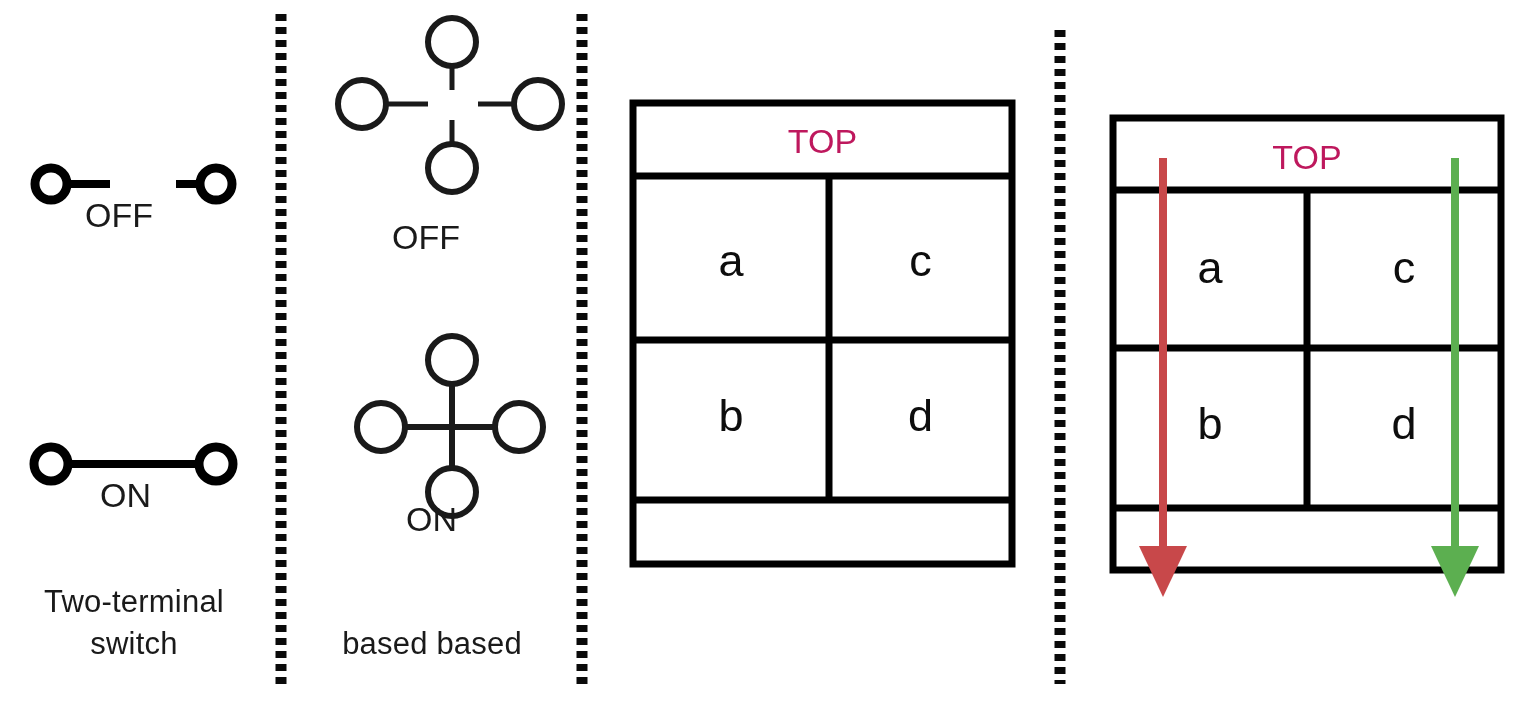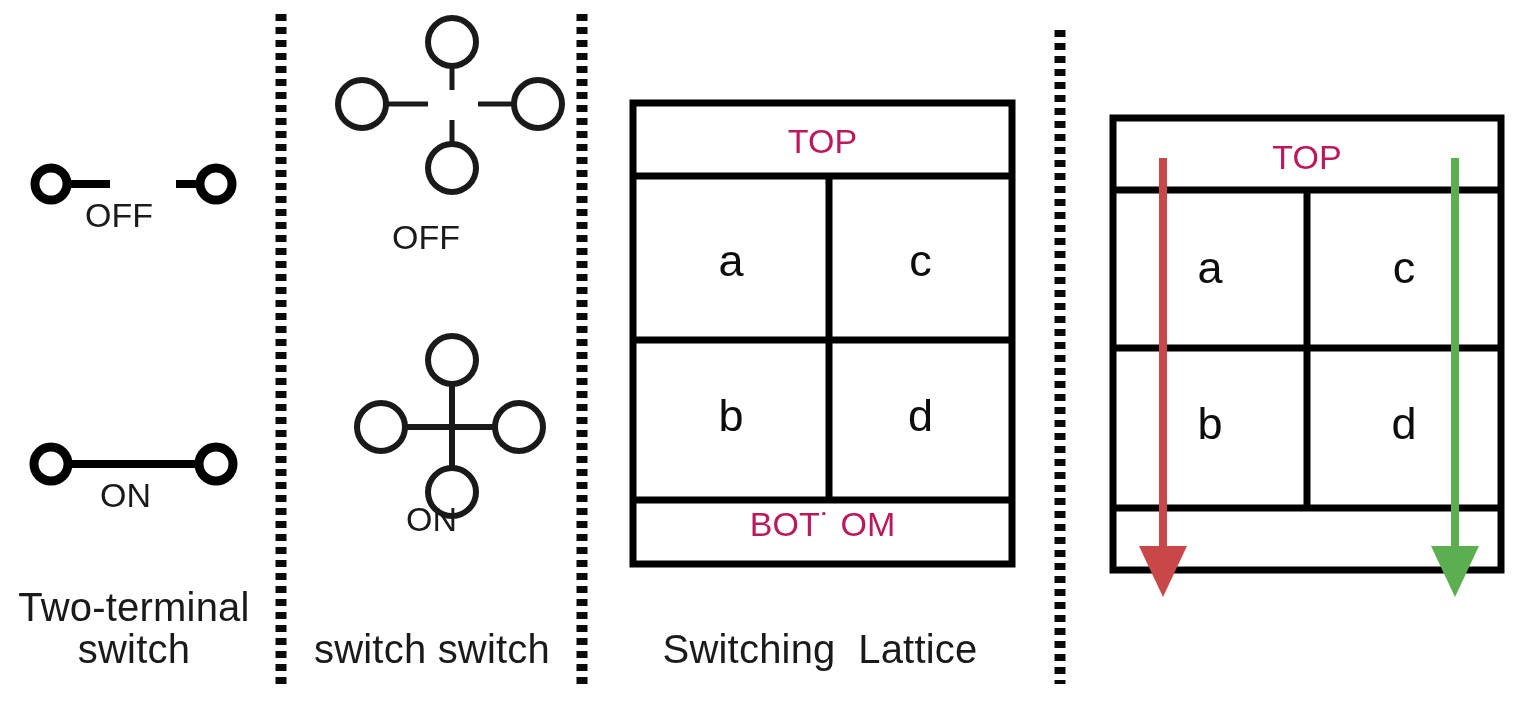--- a/index.html
+++ b/index.html
@@ -14,21 +14,21 @@
   svg.layer { position: absolute; left: 0; top: 0; width: 1513px; height: 703px; }
 
   .cap {
     position: absolute;
     text-align: center;
     color: #1a1a1a;
     font-family: "Liberation Sans", sans-serif;
     white-space: pre;
     line-height: 1.18;
   }
-  .cap-big { font-size: 40px; letter-spacing: 0.2px; }
+  .cap-big { font-size: 31px; letter-spacing: 0.2px; }
   .state-lbl { position: absolute; font-size: 34px; color: #1a1a1a; white-space: pre; }
   .cell-lbl { position: absolute; font-size: 45px; color: #0d0d0d; white-space: pre; }
   .rail-lbl { position: absolute; font-size: 34px; color: #be185d; white-space: pre; }
 </style>
 </head>
 <body>
 
 <div id="stage">
 
   <svg class="layer" viewBox="0 0 1513 703">
@@ -105,31 +105,29 @@
 
   <div class="state-lbl" style="left:85px; top:196px;">OFF</div>
   <div class="state-lbl" style="left:100px; top:476px;">ON</div>
 
   <div class="cap cap-big" style="left:0px; top:584px; width:268px;">Two-terminal</div>
   <div class="cap cap-big" style="left:0px; top:626px; width:268px;">switch</div>
 
   <div class="state-lbl" style="left:392px; top:218px;">OFF</div>
   <div class="state-lbl" style="left:406px; top:500px;">ON</div>
 
-  <div class="cap cap-big" style="left:296px; top:626px; width:272px;">switch switch</div>
+  <div class="cap cap-big" style="left:296px; top:626px; width:272px;">based based</div>
 
   <div class="rail-lbl" style="left:633px; top:122px; width:379px; text-align:center;">TOP</div>
-  <div class="rail-lbl" style="left:633px; top:505px; width:379px; text-align:center;">BOT˙ OM</div>
 
   <div class="cell-lbl" style="left:633px; top:235px; width:196px; text-align:center;">a</div>
   <div class="cell-lbl" style="left:829px; top:235px; width:183px; text-align:center;">c</div>
   <div class="cell-lbl" style="left:633px; top:390px; width:196px; text-align:center;">b</div>
   <div class="cell-lbl" style="left:829px; top:390px; width:183px; text-align:center;">d</div>
 
-  <div class="cap cap-big" style="left:610px; top:626px; width:420px;">Switching  Lattice</div>
 
   <div class="rail-lbl" style="left:1113px; top:138px; width:388px; text-align:center;">TOP</div>
 
   <div class="cell-lbl" style="left:1113px; top:242px; width:194px; text-align:center;">a</div>
   <div class="cell-lbl" style="left:1307px; top:242px; width:194px; text-align:center;">c</div>
   <div class="cell-lbl" style="left:1113px; top:398px; width:194px; text-align:center;">b</div>
   <div class="cell-lbl" style="left:1307px; top:398px; width:194px; text-align:center;">d</div>
 
 
 </div>

